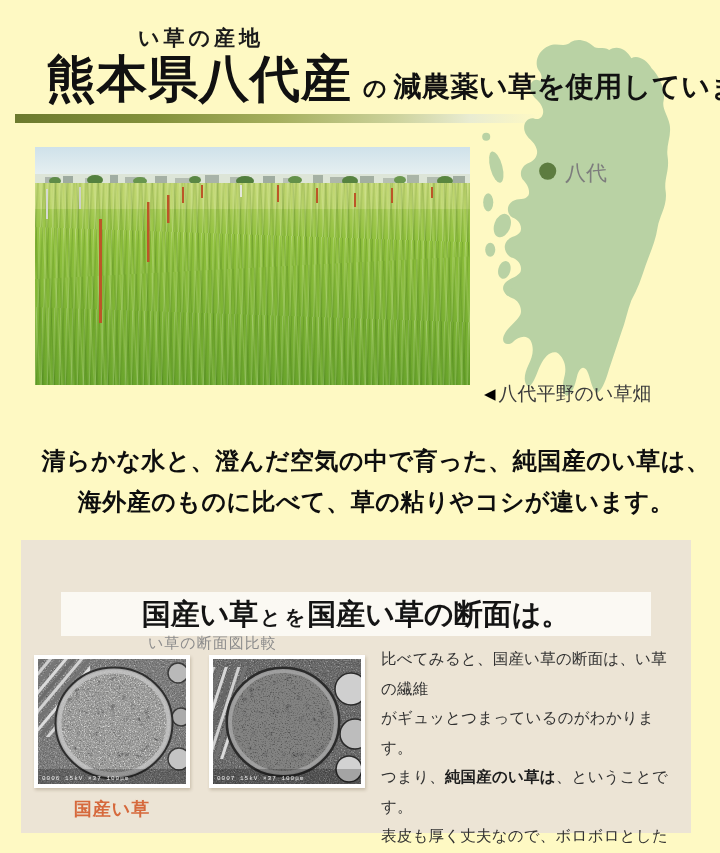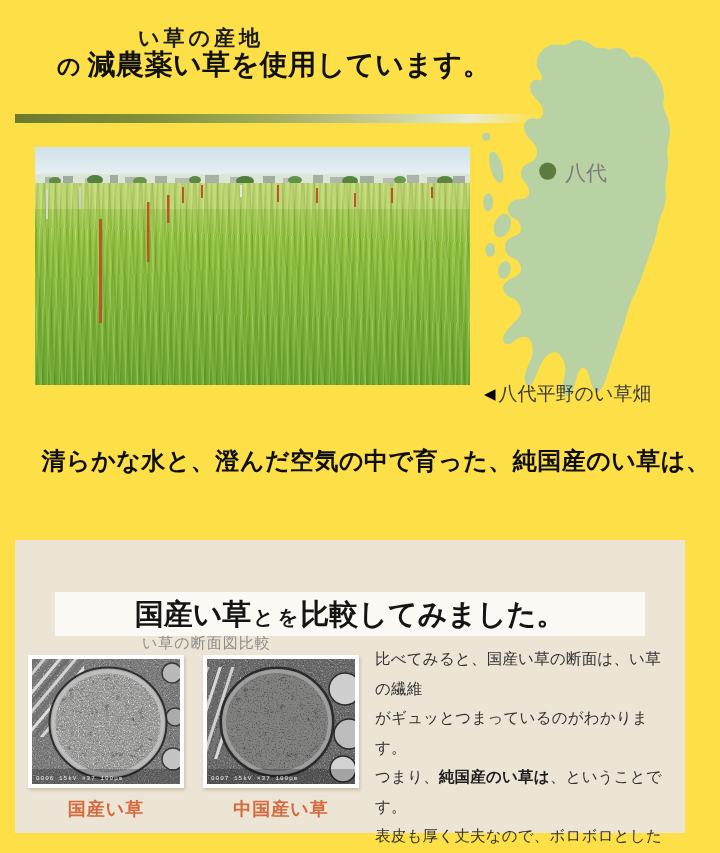--- a/index.html
+++ b/index.html
@@ -1,16 +1,16 @@
 <!DOCTYPE html>
 <html><head>
 <meta charset="utf-8">
 <style>
   html,body{margin:0;padding:0;background:#ffffff;}
-  .page{position:relative;width:720px;height:853px;background:#fde047;overflow:hidden;
+  .page{position:relative;width:720px;height:853px;background:#fef9c3;overflow:hidden;
         font-family:"Liberation Sans","DejaVu Sans",sans-serif;}
 
   
   .hero{position:absolute;left:0;top:0;width:720px;height:430px;}
   .kyushu-map{position:absolute;left:478px;top:36px;width:212px;height:368px;z-index:1;}
   .eyebrow{position:absolute;left:138px;top:24px;font-size:21px;letter-spacing:4px;
            color:#1b1b1b;font-weight:600;z-index:2;
            font-family:"Liberation Serif","DejaVu Serif",serif;}
   .title-row{position:absolute;left:46px;top:46px;margin:0;display:flex;align-items:baseline;
              white-space:nowrap;z-index:2;font-family:"Liberation Serif","DejaVu Serif",serif;}
@@ -25,21 +25,21 @@
   .photo-caption{position:absolute;left:484px;top:381px;font-size:19px;color:#3c3c3c;z-index:2;
                  display:flex;align-items:center;}
   .photo-caption .tri{font-size:15px;color:#000;margin-right:3px;}
 
   
   .lead{position:absolute;left:0;top:441px;width:720px;margin:0;text-align:center;
         font-family:"Liberation Serif","DejaVu Serif",serif;
         font-size:24px;font-weight:700;color:#0e0e0e;line-height:41px;letter-spacing:.5px;padding-left:16px;}
 
   
-  .compare{position:absolute;left:15px;top:540px;width:670px;height:293px;background:#ece4d5;}
+  .compare{position:absolute;left:21px;top:540px;width:670px;height:293px;background:#ece4d5;}
   .compare-header{position:absolute;left:40px;top:52px;width:590px;height:44px;background:#fbf9f3;
                   display:flex;align-items:baseline;justify-content:center;white-space:nowrap;
                   font-family:"Liberation Serif","DejaVu Serif",serif;color:#141414;
                   padding-top:0;line-height:44px;}
   .compare-header .seg-lg{font-size:29px;font-weight:700;}
   .compare-header .seg-sm{font-size:20px;font-weight:600;margin:0 2px;}
   .sublabel{position:absolute;left:127px;top:94px;font-size:15px;color:#8c8c8c;letter-spacing:1px;text-align:right;}
   .sem-fig{position:absolute;top:115px;margin:0;background:#ffffff;padding:4px;
            box-shadow:1px 2px 3px rgba(90,70,40,.25);}
   .sem-fig.left{left:13px;}
@@ -116,20 +116,21 @@
         <ellipse cx="26" cy="232" rx="6" ry="9" transform="rotate(15 26 232)"></ellipse>
         <circle cx="8" cy="100" r="4"></circle>
         <circle cx="31" cy="254" r="4"></circle>
       </g>
       <circle cx="69" cy="134" r="8.5" fill="#5d7c40"></circle>
     </svg>
 
     <div class="eyebrow">い草の産地</div>
 
     <h1 class="title-row">
+      <span class="title-main">熊本県八代産</span>
       <span class="title-no">の</span>
       <span class="title-suffix">減農薬い草を使用しています。</span>
     </h1>
 
     <div class="grad-bar"></div>
 
     <svg class="field-photo" viewBox="0 0 435 238">
       <rect x="0" y="0" width="435" height="36" fill="url(#skyGrad)"></rect>
       <rect x="0" y="27" width="435" height="10" fill="#dde5d8"></rect>
       <g opacity="0.9">
@@ -189,29 +190,30 @@
     <span class="city-label">八代</span>
 
     <div class="photo-caption">
       <span class="tri">◀</span>
       <span>八代平野のい草畑</span>
     </div>
   </header>
 
   <p class="lead">
     <span>清らかな水と、澄んだ空気の中で育った、純国産のい草は、</span><br>
+    <span>海外産のものに比べて、草の粘りやコシが違います。</span>
   </p>
 
   <section class="compare">
 
     <div class="compare-header">
         <span class="seg-lg">国産い草</span>
         <span class="seg-sm">と</span>
         <span class="seg-sm">を</span>
-        <span class="seg-lg">比較してみました。</span>
+        <span class="seg-lg">国産い草の断面は。</span>
       </div>
 
     <div class="sublabel">い草の断面図比較</div>
 
     <figure class="sem-fig left">
       <svg viewBox="0 0 148 125">
         <clipPath id="clipL">
             <ellipse cx="76" cy="64" rx="56" ry="53"></ellipse>
           </clipPath>
         <clipPath id="stalkL">
@@ -286,18 +288,17 @@
           <rect width="148" height="125" filter="url(#clumpW)" opacity="0.25"></rect>
         </g>
         <ellipse cx="70" cy="63" rx="56" ry="54" fill="none" stroke="#2b2b2b" stroke-width="3"></ellipse>
         <ellipse cx="70" cy="63" rx="53" ry="51" fill="none" stroke="#a8a8a8" stroke-width="4" opacity="0.8"></ellipse>
         <rect x="0" y="110" width="148" height="15" fill="#000000" opacity="0.22"></rect>
         <text x="4" y="121" font-size="6" fill="#efefef" letter-spacing="1" font-family="Liberation Mono, DejaVu Sans Mono, monospace">0007 15kV ×37 100μm</text>
       </svg>
     </figure>
 
     <div class="sem-label left">国産い草</div>
-    <div class="sem-label right">中国産い草</div>
 
     <p class="compare-desc"><span>比べてみると、国産い草の断面は、い草の繊維</span><br><span>がギュッとつまっているのがわかります。</span><br><span>つまり、</span><span class="b">純国産のい草は</span><span>、ということです。</span><br><span>表皮も厚く丈夫なので、ボロボロとしたい草の</span><br></p>
   </section>
 
 </div>
 
 </body></html>

